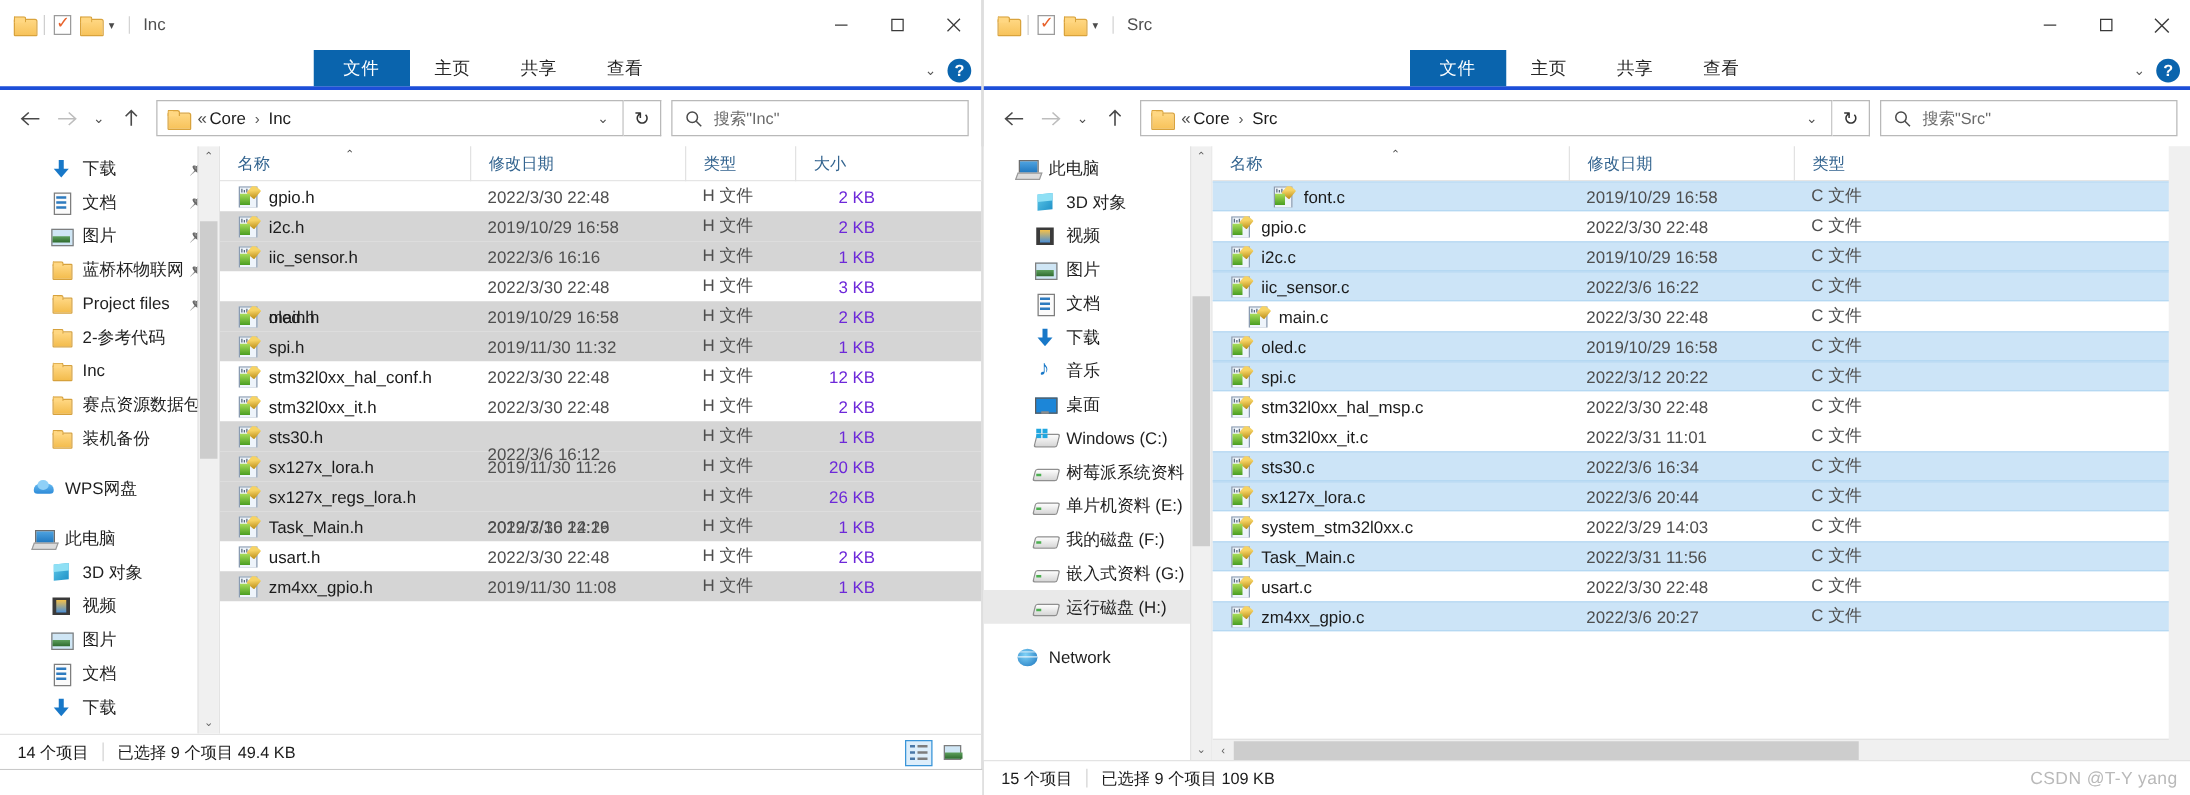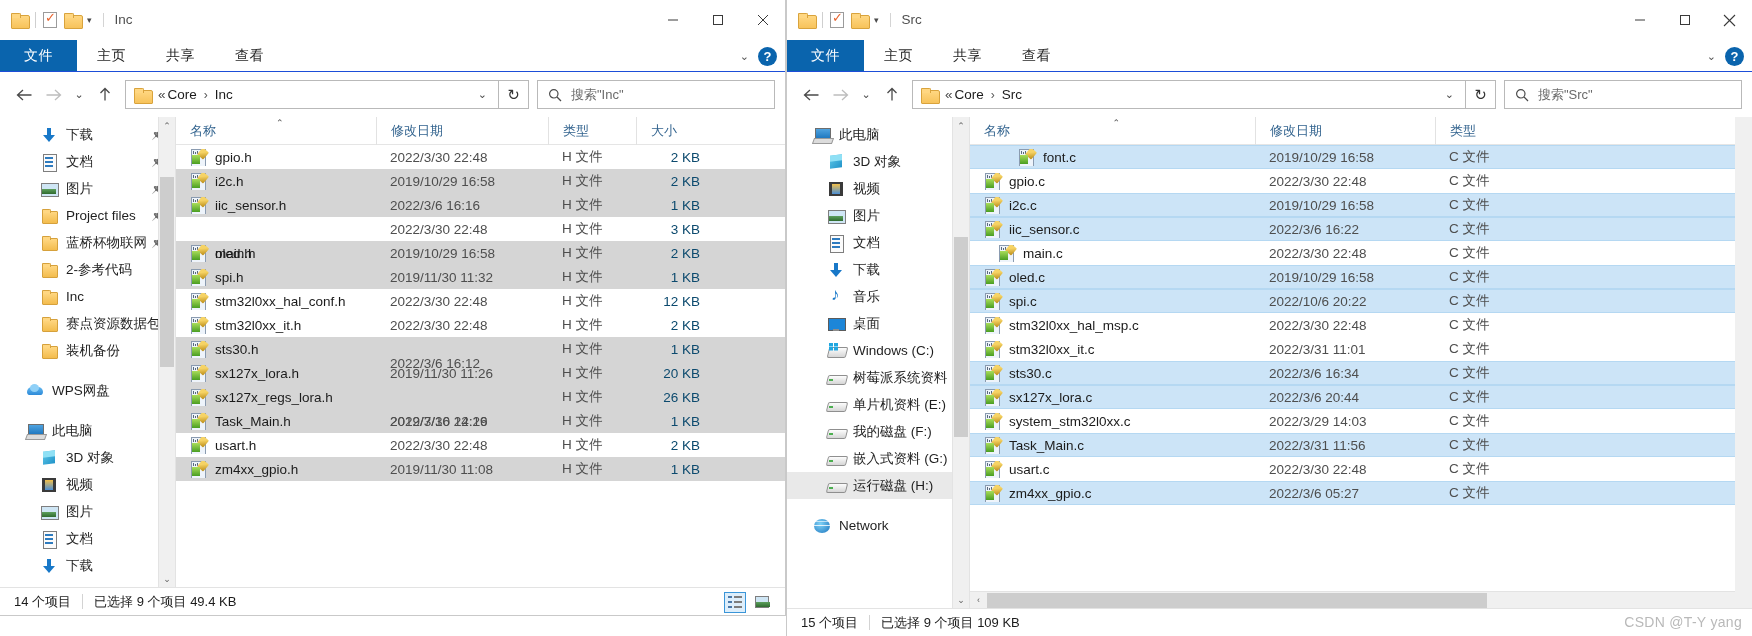--- a/index.html
+++ b/index.html
@@ -58,22 +58,23 @@
   .wincontrols { position:absolute; right:0; top:0; height:40px; display:flex; }
   .wcbtn {
     width:45px; height:40px; display:flex; align-items:center; justify-content:center;
     color:#3a3a3a;
   }
   .wcbtn svg { display:block; }
 
   
   .ribbon {
     height: 32px; display:flex; align-items:stretch;
-    border-bottom: 1px solid #1d4ed8; position: relative; flex:none;
+    border-bottom: 3px solid #1d4ed8; position: relative; flex:none;
     background:#ffffff;
+    justify-content:center;
   }
   .rtab {
     display:flex; align-items:center; justify-content:center;
     padding: 0 20px; font-size: 14px; color:#262626; letter-spacing:.5px;
   }
   .rtab.file { background:#0a64ad; color:#fff; padding: 0 24px; }
   .ribbon-right { position:absolute; right:8px; top:0; height:32px; display:flex; align-items:center; gap:9px; }
   .chev-down { font-size:11px; color:#555; }
   .help-ico {
     width:19px; height:19px; border-radius:50%; background:#0a64ad; color:#fff;
@@ -182,21 +183,21 @@
   }
   .fhcell { padding-left:14px; position:relative; height:28px; display:flex; align-items:center;}
   .fhcell + .fhcell { border-left:1px solid #e2e2e2; }
   .sortmark { position:absolute; top:1px; left:50%; font-size:9px; color:#4e4e4e; }
   .flist { flex:1 1 auto; overflow:hidden; position:relative; }
   .frow { height:24px; display:flex; align-items:center; font-size:13.5px; color:#1b1b1b; }
   .frow.sel-gray { background:#d5d5d5; }
   .frow.sel-blue { background:#cce4f7; border-top:1px solid #b5d8f2; border-bottom:1px solid #b5d8f2; }
   .fcell { padding-left:14px; overflow:hidden; white-space:nowrap; }
   .fcell.date, .fcell.type { color:#4e4e4e; }
-  .fcell.size { text-align:right; padding-right:16px; padding-left:0; color:#0c4a6e;}
+  .fcell.size { text-align:right; padding-right:16px; padding-left:0; color:#6d28d9;}
   .fname { display:flex; align-items:center; padding-left:14px; }
   .cfile-ico { width:16px; height:17px; position:relative; flex:none; margin-right:9px; }
   .cfile-ico::before{
     content:""; position:absolute; left:1px; top:0; width:13px; height:16px;
     background:#eef4fb; border:1px solid #8a9bb0;
   }
   .cfile-ico::after{
     content:""; position:absolute; left:2px; top:6px; width:8px; height:9px;
     background:linear-gradient(#a9dd5a,#4a9e22);
   }
@@ -348,26 +349,26 @@
             <span class="nlabel">文档</span>
             <span class="pin" style="font-size: 11px; transform: none; filter: grayscale(1);">📌</span>
           </div>
           <div class="navitem lvl2">
             <span class="nico ic-pic"></span>
             <span class="nlabel">图片</span>
             <span class="pin" style="font-size: 11px; transform: none; filter: grayscale(1);">📌</span>
           </div>
           <div class="navitem lvl2">
             <span class="nico ic-folder"></span>
+            <span class="nlabel">蓝桥杯物联网</span>
+            <span class="pin" style="font-size: 11px; transform: none; filter: grayscale(1);">📌</span>
+          </div>
+          <div class="navitem lvl2">
+            <span class="nico ic-folder"></span>
             <span class="nlabel">Project files</span>
-            <span class="pin" style="font-size: 11px; transform: none; filter: grayscale(1);">📌</span>
-          </div>
-          <div class="navitem lvl2">
-            <span class="nico ic-folder"></span>
-            <span class="nlabel">蓝桥杯物联网</span>
             <span class="pin" style="font-size: 11px; transform: none; filter: grayscale(1);">📌</span>
           </div>
           <div class="navitem lvl2">
             <span class="nico ic-folder"></span>
             <span class="nlabel">2-参考代码</span>
           </div>
           <div class="navitem lvl2">
             <span class="nico ic-folder"></span>
             <span class="nlabel">Inc</span>
           </div>
@@ -835,21 +836,21 @@
               <div class="fcell type" style="width: 110px;">C 文件</div>
             </div>
             <div class="frow sel-blue">
               <div class="fcell fname" style="width: 285px;">
                 <span class="cfile-ico">
                   <span class="bars"></span>
                   <span class="pen"></span>
                 </span>
                 <span>spi.c</span>
               </div>
-              <div class="fcell date" style="width: 180px;">2022/10/6 20:22</div>
+              <div class="fcell date" style="width: 180px;">2022/3/12 20:22</div>
               <div class="fcell type" style="width: 110px;">C 文件</div>
             </div>
             <div class="frow">
               <div class="fcell fname" style="width: 285px;">
                 <span class="cfile-ico">
                   <span class="bars"></span>
                   <span class="pen"></span>
                 </span>
                 <span>stm32l0xx_hal_msp.c</span>
               </div>
@@ -923,21 +924,21 @@
               <div class="fcell type" style="width: 110px;">C 文件</div>
             </div>
             <div class="frow sel-blue">
               <div class="fcell fname" style="width: 285px;">
                 <span class="cfile-ico">
                   <span class="bars"></span>
                   <span class="pen"></span>
                 </span>
                 <span>zm4xx_gpio.c</span>
               </div>
-              <div class="fcell date" style="width: 180px;">2022/3/6 05:27</div>
+              <div class="fcell date" style="width: 180px;">2022/3/6 20:27</div>
               <div class="fcell type" style="width: 110px;">C 文件</div>
             </div>
           <div class="hscroll">
             <div class="hsarrow">‹</div>
             <div class="hsthumb" style="width:500px;"></div>
           </div>
         </div>
         <div class="vscroll-list"></div>
       </div>
     </div>

